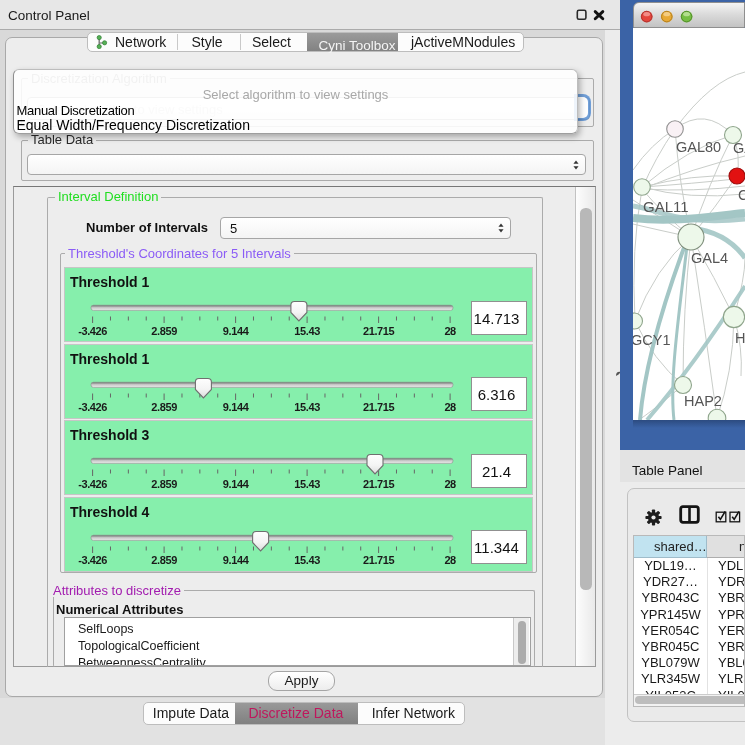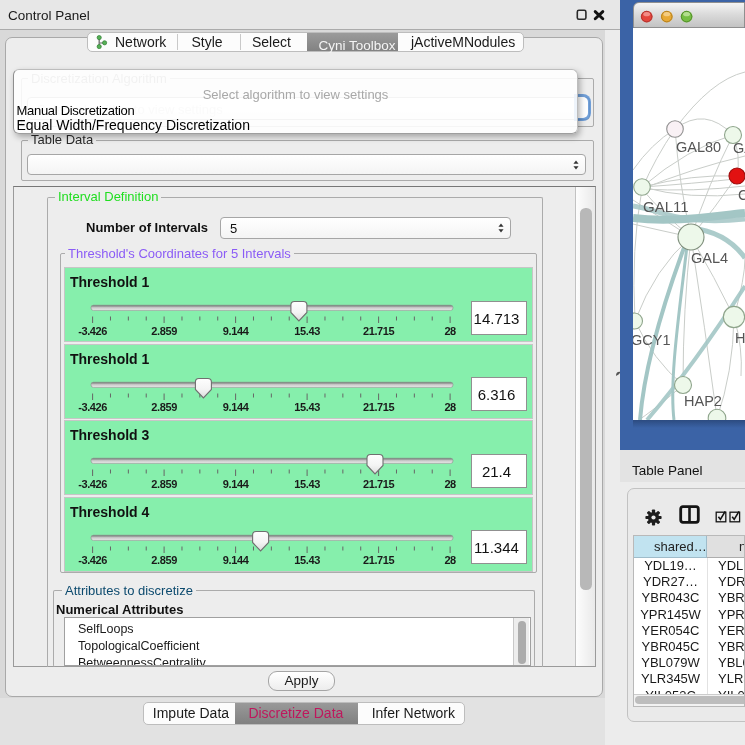--- a/index.html
+++ b/index.html
@@ -206,21 +206,21 @@
   <div class="slbl" style="left:-2.4px">-3.426</div>
   <div class="slbl" style="left:69.1px">2.859</div>
   <div class="slbl" style="left:140.6px">9.144</div>
   <div class="slbl" style="left:212.1px">15.43</div>
   <div class="slbl" style="left:283.6px">21.715</div>
   <div class="slbl" style="left:355.1px">28</div>
   <div class="vbox">11.344</div>
 </div>
 
 <div class="etch" style="left:53px;top:590px;width:480px;height:76px;border-bottom:none"></div>
-<div class="gtitle" style="left:62px;top:584px;color:#0c4a6e">Attributes to discretize</div>
+<div class="gtitle" style="left:50px;top:584px;color:#a21caf">Attributes to discretize</div>
 <div class="abs bold" style="left:56px;top:602px;font-size:13px;color:#111">Numerical Attributes</div>
 <div class="abs" style="left:64px;top:617px;width:467px;height:49px;background:#fff;border:1px solid #A0A0A0;box-sizing:border-box;overflow:hidden">
   <div style="font-size:12.5px;color:#1A1A1A;padding-left:13px;line-height:17.2px;padding-top:3px">
     SelfLoops<br>TopologicalCoefficient<br>BetweennessCentrality
   </div>
   <div class="abs" style="right:1px;top:0;width:15px;height:48px;background:#EDEDED;border-left:1px solid #C8C8C8"></div>
   <div class="abs" style="right:4px;top:3px;width:8.5px;height:43px;background:#ACACAC;border-radius:4px"></div>
 </div>
 
 <div class="abs" style="left:268px;top:671px;width:67px;height:20px;background:linear-gradient(#FFFFFF,#EDEDED);

